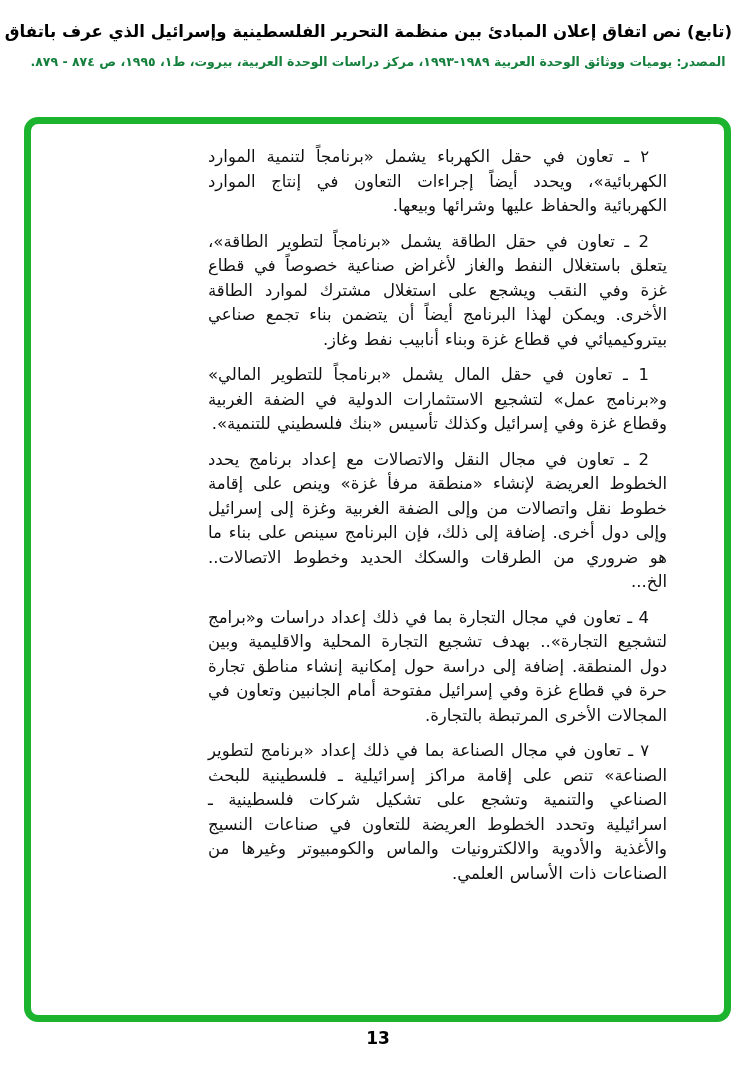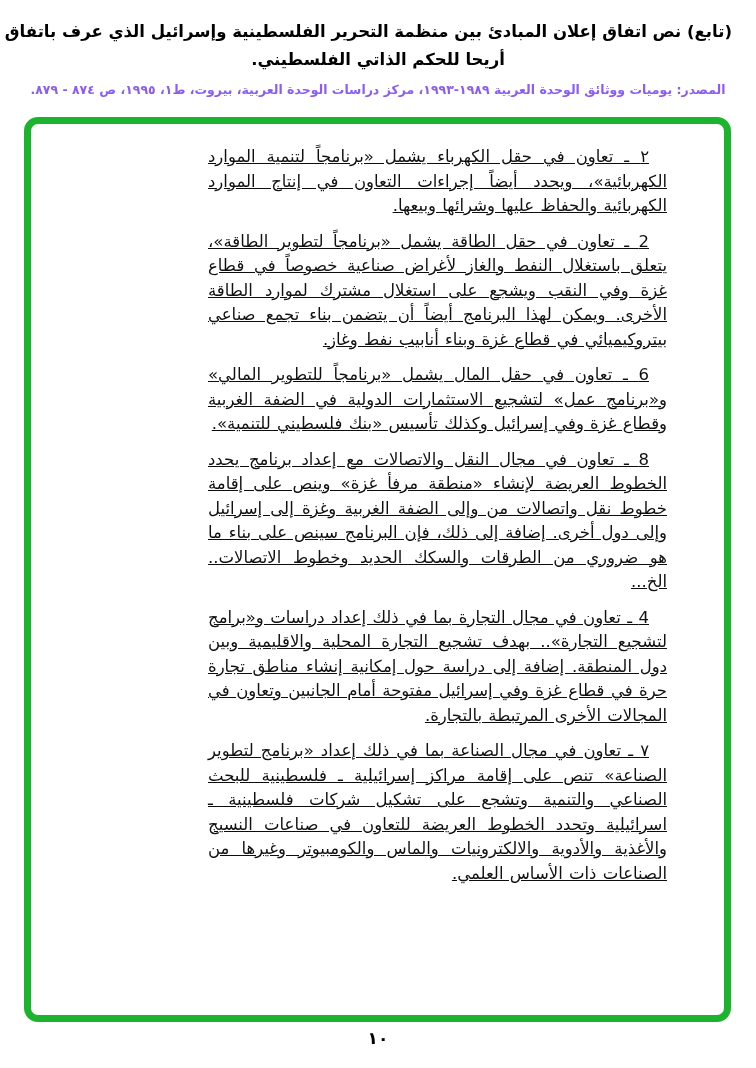--- a/index.html
+++ b/index.html
@@ -33,21 +33,21 @@
     white-space: nowrap;
   }
   .title-line-2 {
     white-space: normal;
   }
   .source-line {
     font-weight: bold;
     font-size: 12.5px;
     line-height: 18px;
     margin-top: 7px;
-    color: #8b5cf6;
+    color: #15803d;
     white-space: nowrap;
   }
 
   
   .frame {
     position: absolute;
     left: 24px;
     top: 117px;
     width: 707px;
     height: 905px;
@@ -59,21 +59,20 @@
   .frame-content {
     position: absolute;
     top: 0;
     left: 0;
     right: 0;
     bottom: 0;
     padding: 21px 57px 0 177px;
     direction: rtl;
     text-align: justify;
     overflow: hidden;
-    text-decoration: underline;
   }
   .frame-content p {
     margin: 0 0 11px 0;
     font-size: 16.5px;
     line-height: 24.5px;
     text-indent: 18px;
     word-spacing: 1px;
     color: #101010;
   }
 
@@ -88,28 +87,27 @@
     font-weight: bold;
     direction: rtl;
     color: #000000;
   }
 </style>
 </head>
 <body>
 
 <div class="header">
   <div class="title-line">(تابع) نص اتفاق إعلان المبادئ بين منظمة التحرير الفلسطينية وإسرائيل الذي عرف باتفاق (أوسلو) أو اتفاق (غزة -</div>
-  <div class="title-line title-line-2">أريحا للحكم الذاتي الفلسطيني.</div>
   <div class="source-line">المصدر: يوميات ووثائق الوحدة العربية ١٩٨٩-١٩٩٣، مركز دراسات الوحدة العربية، بيروت، ط١،  ١٩٩٥، ص ٨٧٤ - ٨٧٩.</div>
 </div>
 
 <div class="frame" style="border-color: rgb(28, 179, 46);">
   <div class="frame-content">
     <p>٢ ـ تعاون في حقل الكهرباء يشمل «برنامجاً لتنمية الموارد الكهربائية»، ويحدد أيضاً إجراءات التعاون في إنتاج الموارد الكهربائية والحفاظ عليها وشرائها وبيعها.</p>
     <p>2 ـ تعاون في حقل الطاقة يشمل «برنامجاً لتطوير الطاقة»، يتعلق باستغلال النفط والغاز لأغراض صناعية خصوصاً في قطاع غزة وفي النقب ويشجع على استغلال مشترك لموارد الطاقة الأخرى. ويمكن لهذا البرنامج أيضاً أن يتضمن بناء تجمع صناعي بيتروكيميائي في قطاع غزة وبناء أنابيب نفط وغاز.</p>
-    <p>6 ـ تعاون في حقل المال يشمل «برنامجاً للتطوير المالي» و«برنامج عمل» لتشجيع الاستثمارات الدولية في الضفة الغربية وقطاع غزة وفي إسرائيل وكذلك تأسيس «بنك فلسطيني للتنمية».</p>
-    <p>8 ـ تعاون في مجال النقل والاتصالات مع إعداد برنامج يحدد الخطوط العريضة لإنشاء «منطقة مرفأ غزة» وينص على إقامة خطوط نقل واتصالات من وإلى الضفة الغربية وغزة إلى إسرائيل وإلى دول أخرى. إضافة إلى ذلك، فإن البرنامج سينص على بناء ما هو ضروري من الطرقات والسكك الحديد وخطوط الاتصالات.. الخ...</p>
+    <p>1 ـ تعاون في حقل المال يشمل «برنامجاً للتطوير المالي» و«برنامج عمل» لتشجيع الاستثمارات الدولية في الضفة الغربية وقطاع غزة وفي إسرائيل وكذلك تأسيس «بنك فلسطيني للتنمية».</p>
+    <p>2 ـ تعاون في مجال النقل والاتصالات مع إعداد برنامج يحدد الخطوط العريضة لإنشاء «منطقة مرفأ غزة» وينص على إقامة خطوط نقل واتصالات من وإلى الضفة الغربية وغزة إلى إسرائيل وإلى دول أخرى. إضافة إلى ذلك، فإن البرنامج سينص على بناء ما هو ضروري من الطرقات والسكك الحديد وخطوط الاتصالات.. الخ...</p>
     <p>4 ـ تعاون في مجال التجارة بما في ذلك إعداد دراسات و«برامج لتشجيع التجارة».. بهدف تشجيع التجارة المحلية والاقليمية وبين دول المنطقة. إضافة إلى دراسة حول إمكانية إنشاء مناطق تجارة حرة في قطاع غزة وفي إسرائيل مفتوحة أمام الجانبين وتعاون في المجالات الأخرى المرتبطة بالتجارة.</p>
     <p>٧ ـ تعاون في مجال الصناعة بما في ذلك إعداد «برنامج لتطوير الصناعة» تنص على إقامة مراكز إسرائيلية ـ فلسطينية للبحث الصناعي والتنمية وتشجع على تشكيل شركات فلسطينية ـ اسرائيلية وتحدد الخطوط العريضة للتعاون في صناعات النسيج والأغذية والأدوية والالكترونيات والماس والكومبيوتر وغيرها من الصناعات ذات الأساس العلمي.</p>
   </div>
 </div>
 
-<div class="page-number">١٠</div>
+<div class="page-number">13</div>
 
 </body></html>

